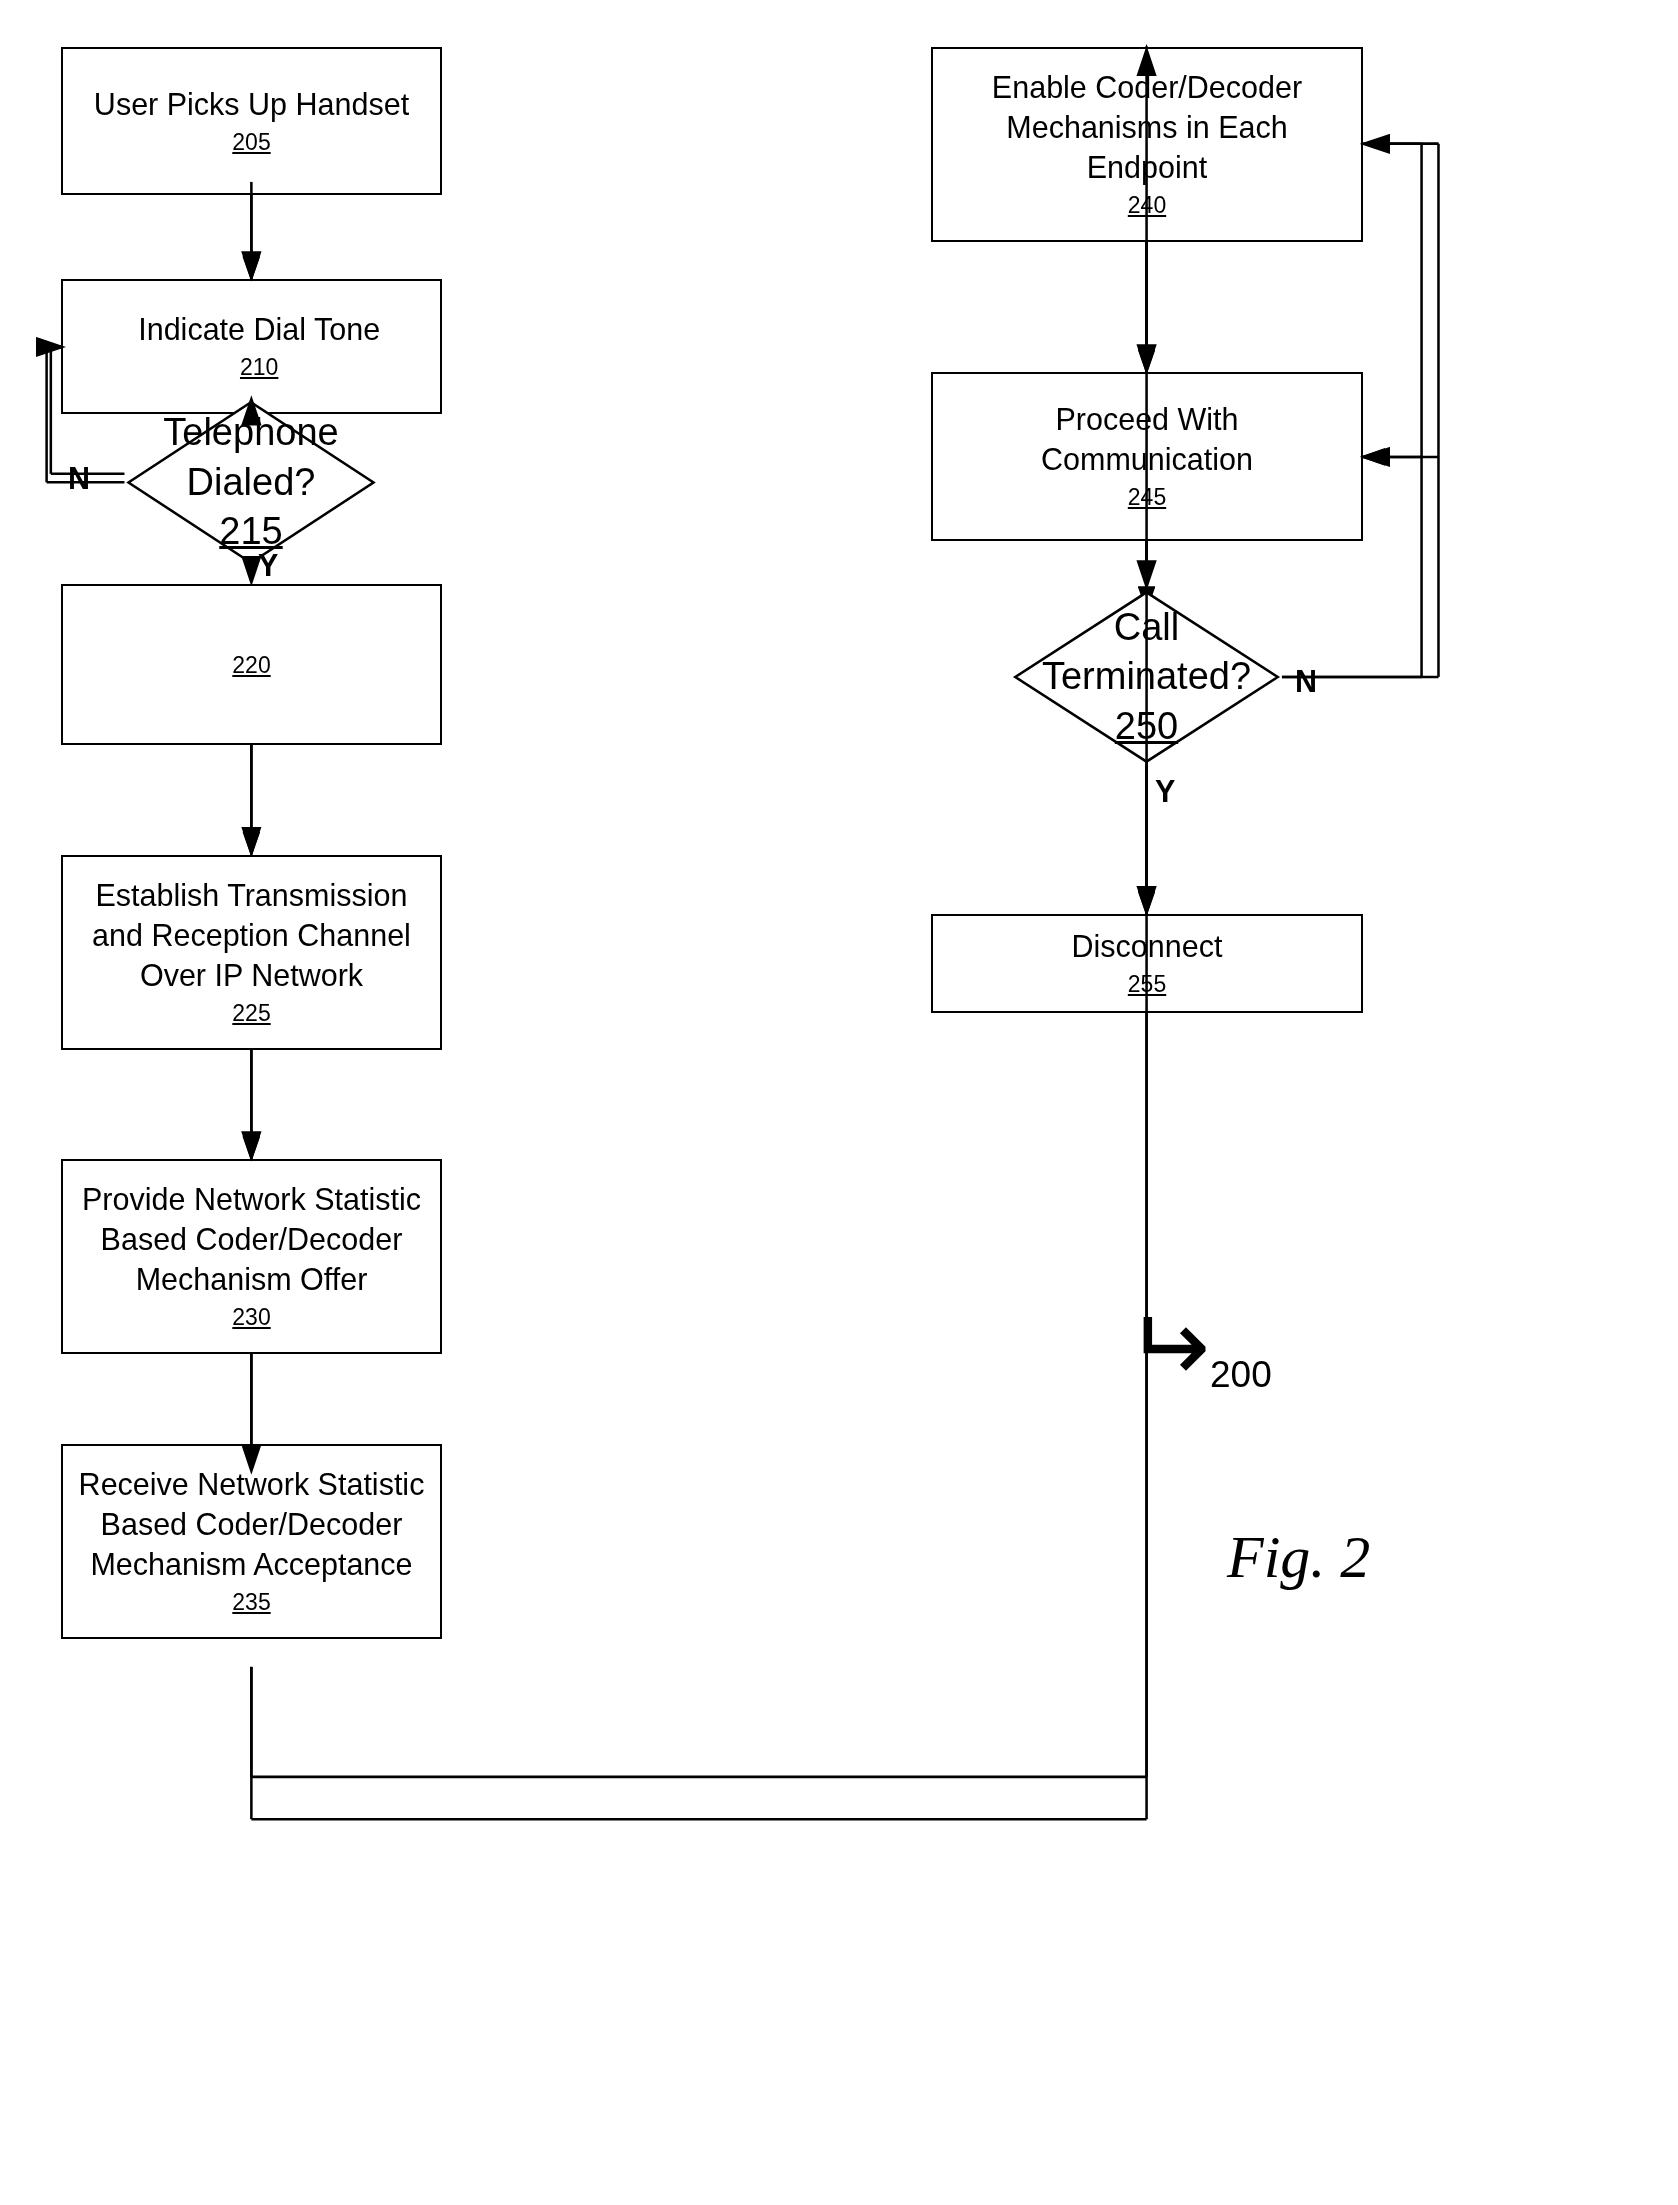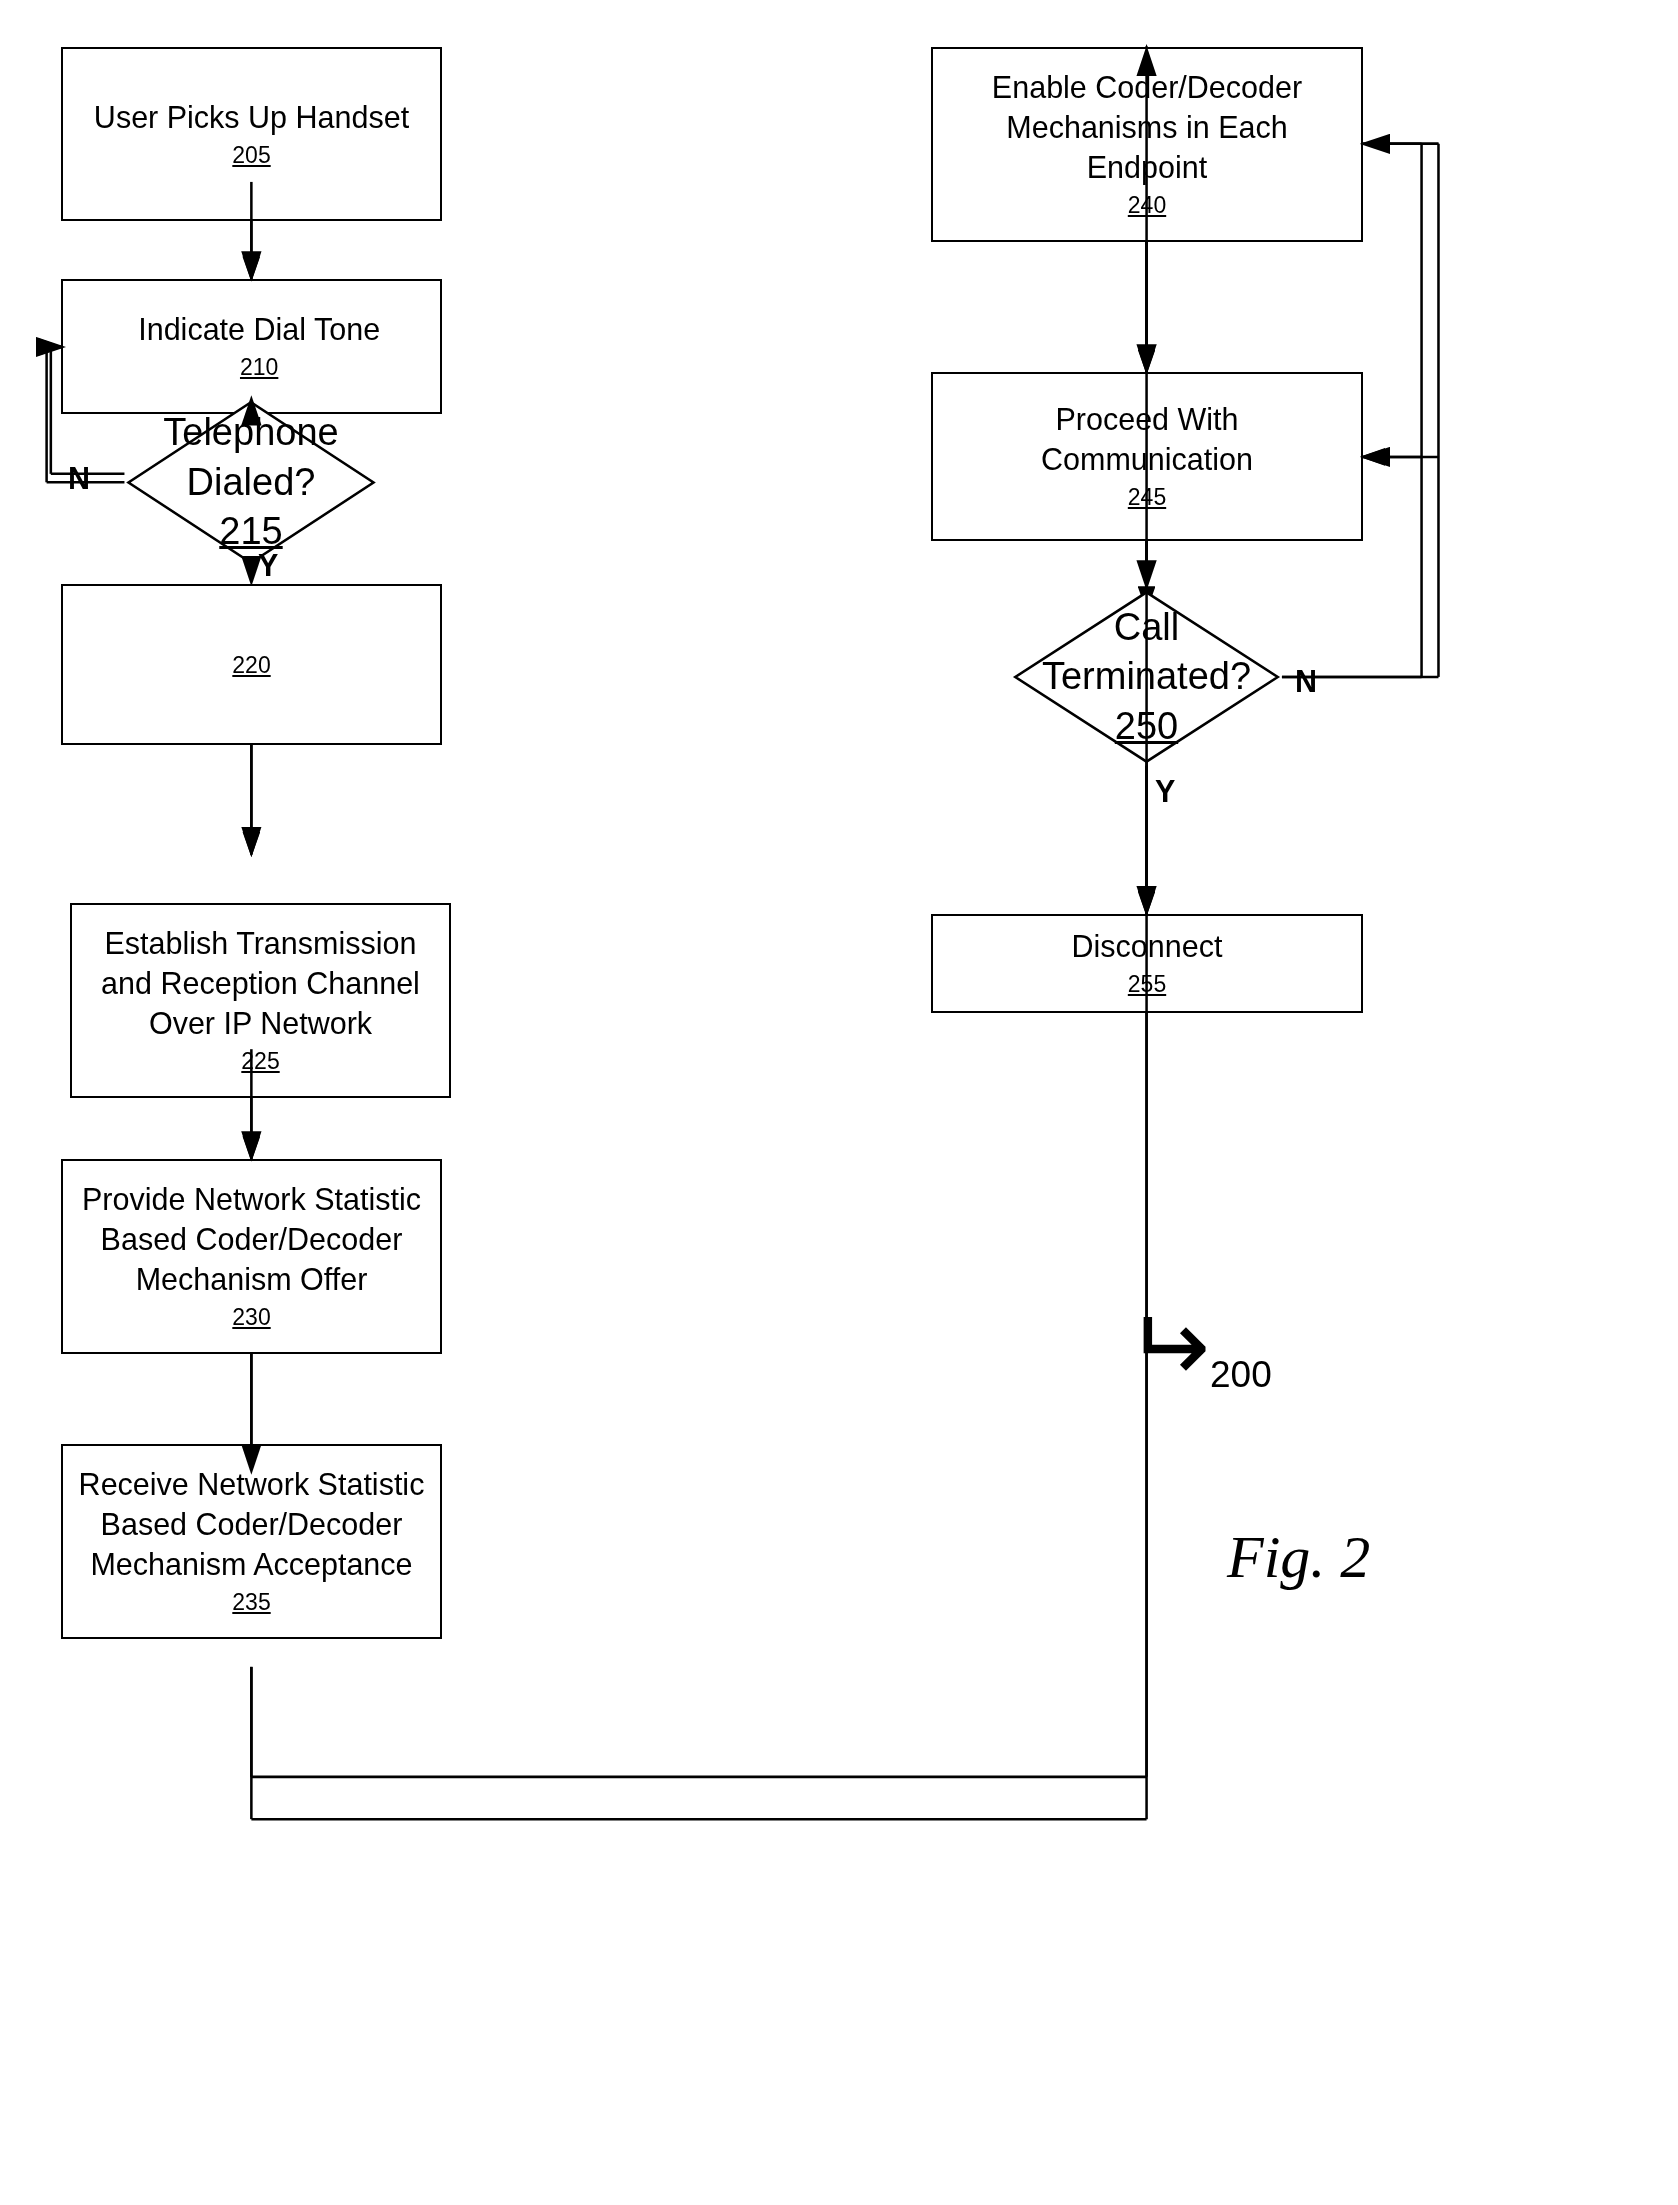--- a/index.html
+++ b/index.html
@@ -132,21 +132,21 @@
     <line x1="1680" y1="800" x2="1680" y2="540" stroke="#000" stroke-width="3"></line>
     <line x1="1680" y1="540" x2="1610" y2="540" stroke="#000" stroke-width="3" marker-end="url(#arrowhead)"></line>
 
     <line x1="1610" y1="170" x2="1680" y2="170" stroke="#000" stroke-width="3"></line>
     <line x1="1680" y1="170" x2="1680" y2="540" stroke="#000" stroke-width="3"></line>
 
     <line x1="1355" y1="2100" x2="1355" y2="2100" stroke="none"></line>
 
   </svg>
 
-  <div class="flow-box" style="left: 61px; top: 47px; width: 381px; height: 174px;">
+  <div class="flow-box" style="left: 61px; top: 47px; width: 381px; height: 148px;">
     <span>User Picks Up Handset</span>
     <span class="ref">205</span>
   </div>
 
   <div class="flow-box" style="left: 61px; top: 279px; width: 381px; height: 135px; padding-left: 28px;">
     <span>Indicate Dial Tone</span>
     <span class="ref">210</span>
   </div>
 
   <div class="flow-diamond-wrapper" style="left: 124px; top: 398px; width: 254px; height: 169px;">
@@ -162,21 +162,21 @@
   </div>
 
   <div style="position:absolute; left:68px; top:461px; font-size:30.5px; font-weight:bold;">N</div>
 
   <div style="position:absolute; left:258px; top:548px; font-size:30.5px; font-weight:bold;">Y</div>
 
   <div class="flow-box" style="left: 61px; top: 584px; width: 381px; height: 161px;">
     <span class="ref" style="text-decoration:underline;">220</span>
   </div>
 
-  <div class="flow-box" style="left: 70px; top: 855px; width: 381px; height: 195px; margin-top: 48px;">
+  <div class="flow-box" style="left: 61px; top: 855px; width: 381px; height: 195px;">
     <span>Establish Transmission<br>and Reception Channel<br>Over IP Network</span>
     <span class="ref" style="text-decoration:underline;">225</span>
   </div>
 
   <div class="flow-box" style="left: 61px; top: 1159px; width: 381px; height: 195px;">
     <span>Provide Network Statistic<br>Based Coder/Decoder<br>Mechanism Offer</span>
     <span class="ref" style="text-decoration:underline;">230</span>
   </div>
 
   <div class="flow-box" style="left: 61px; top: 1444px; width: 381px; height: 195px;">

